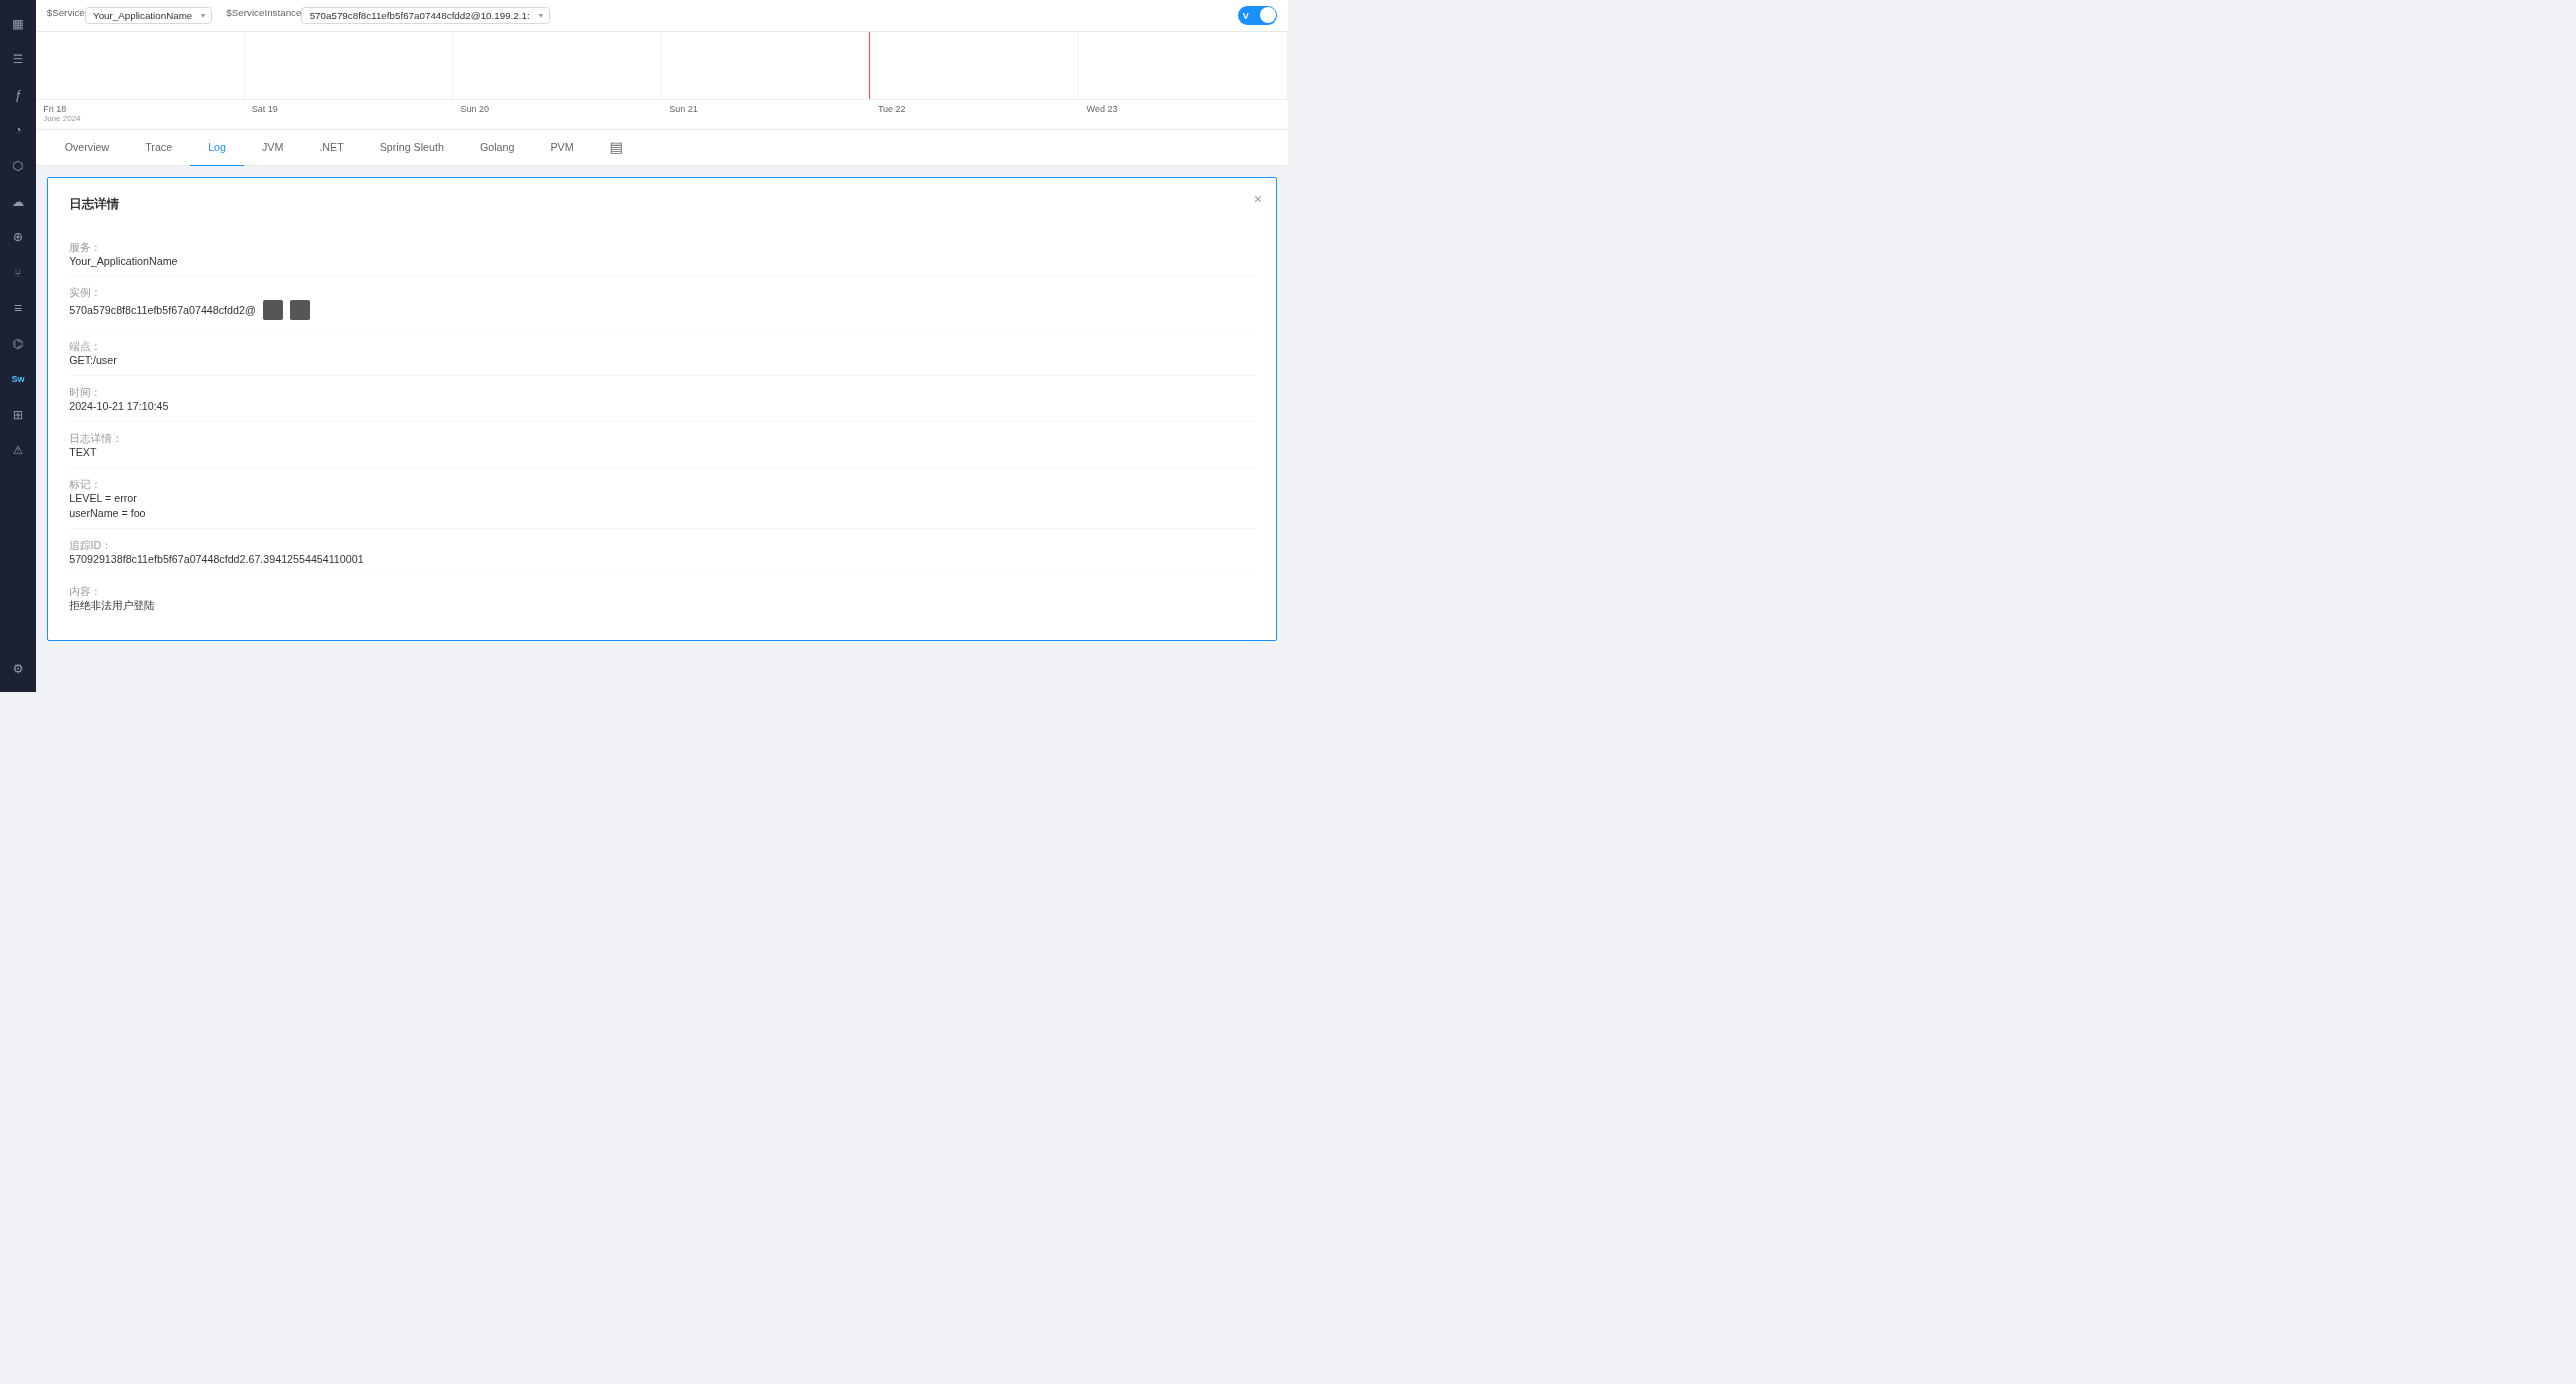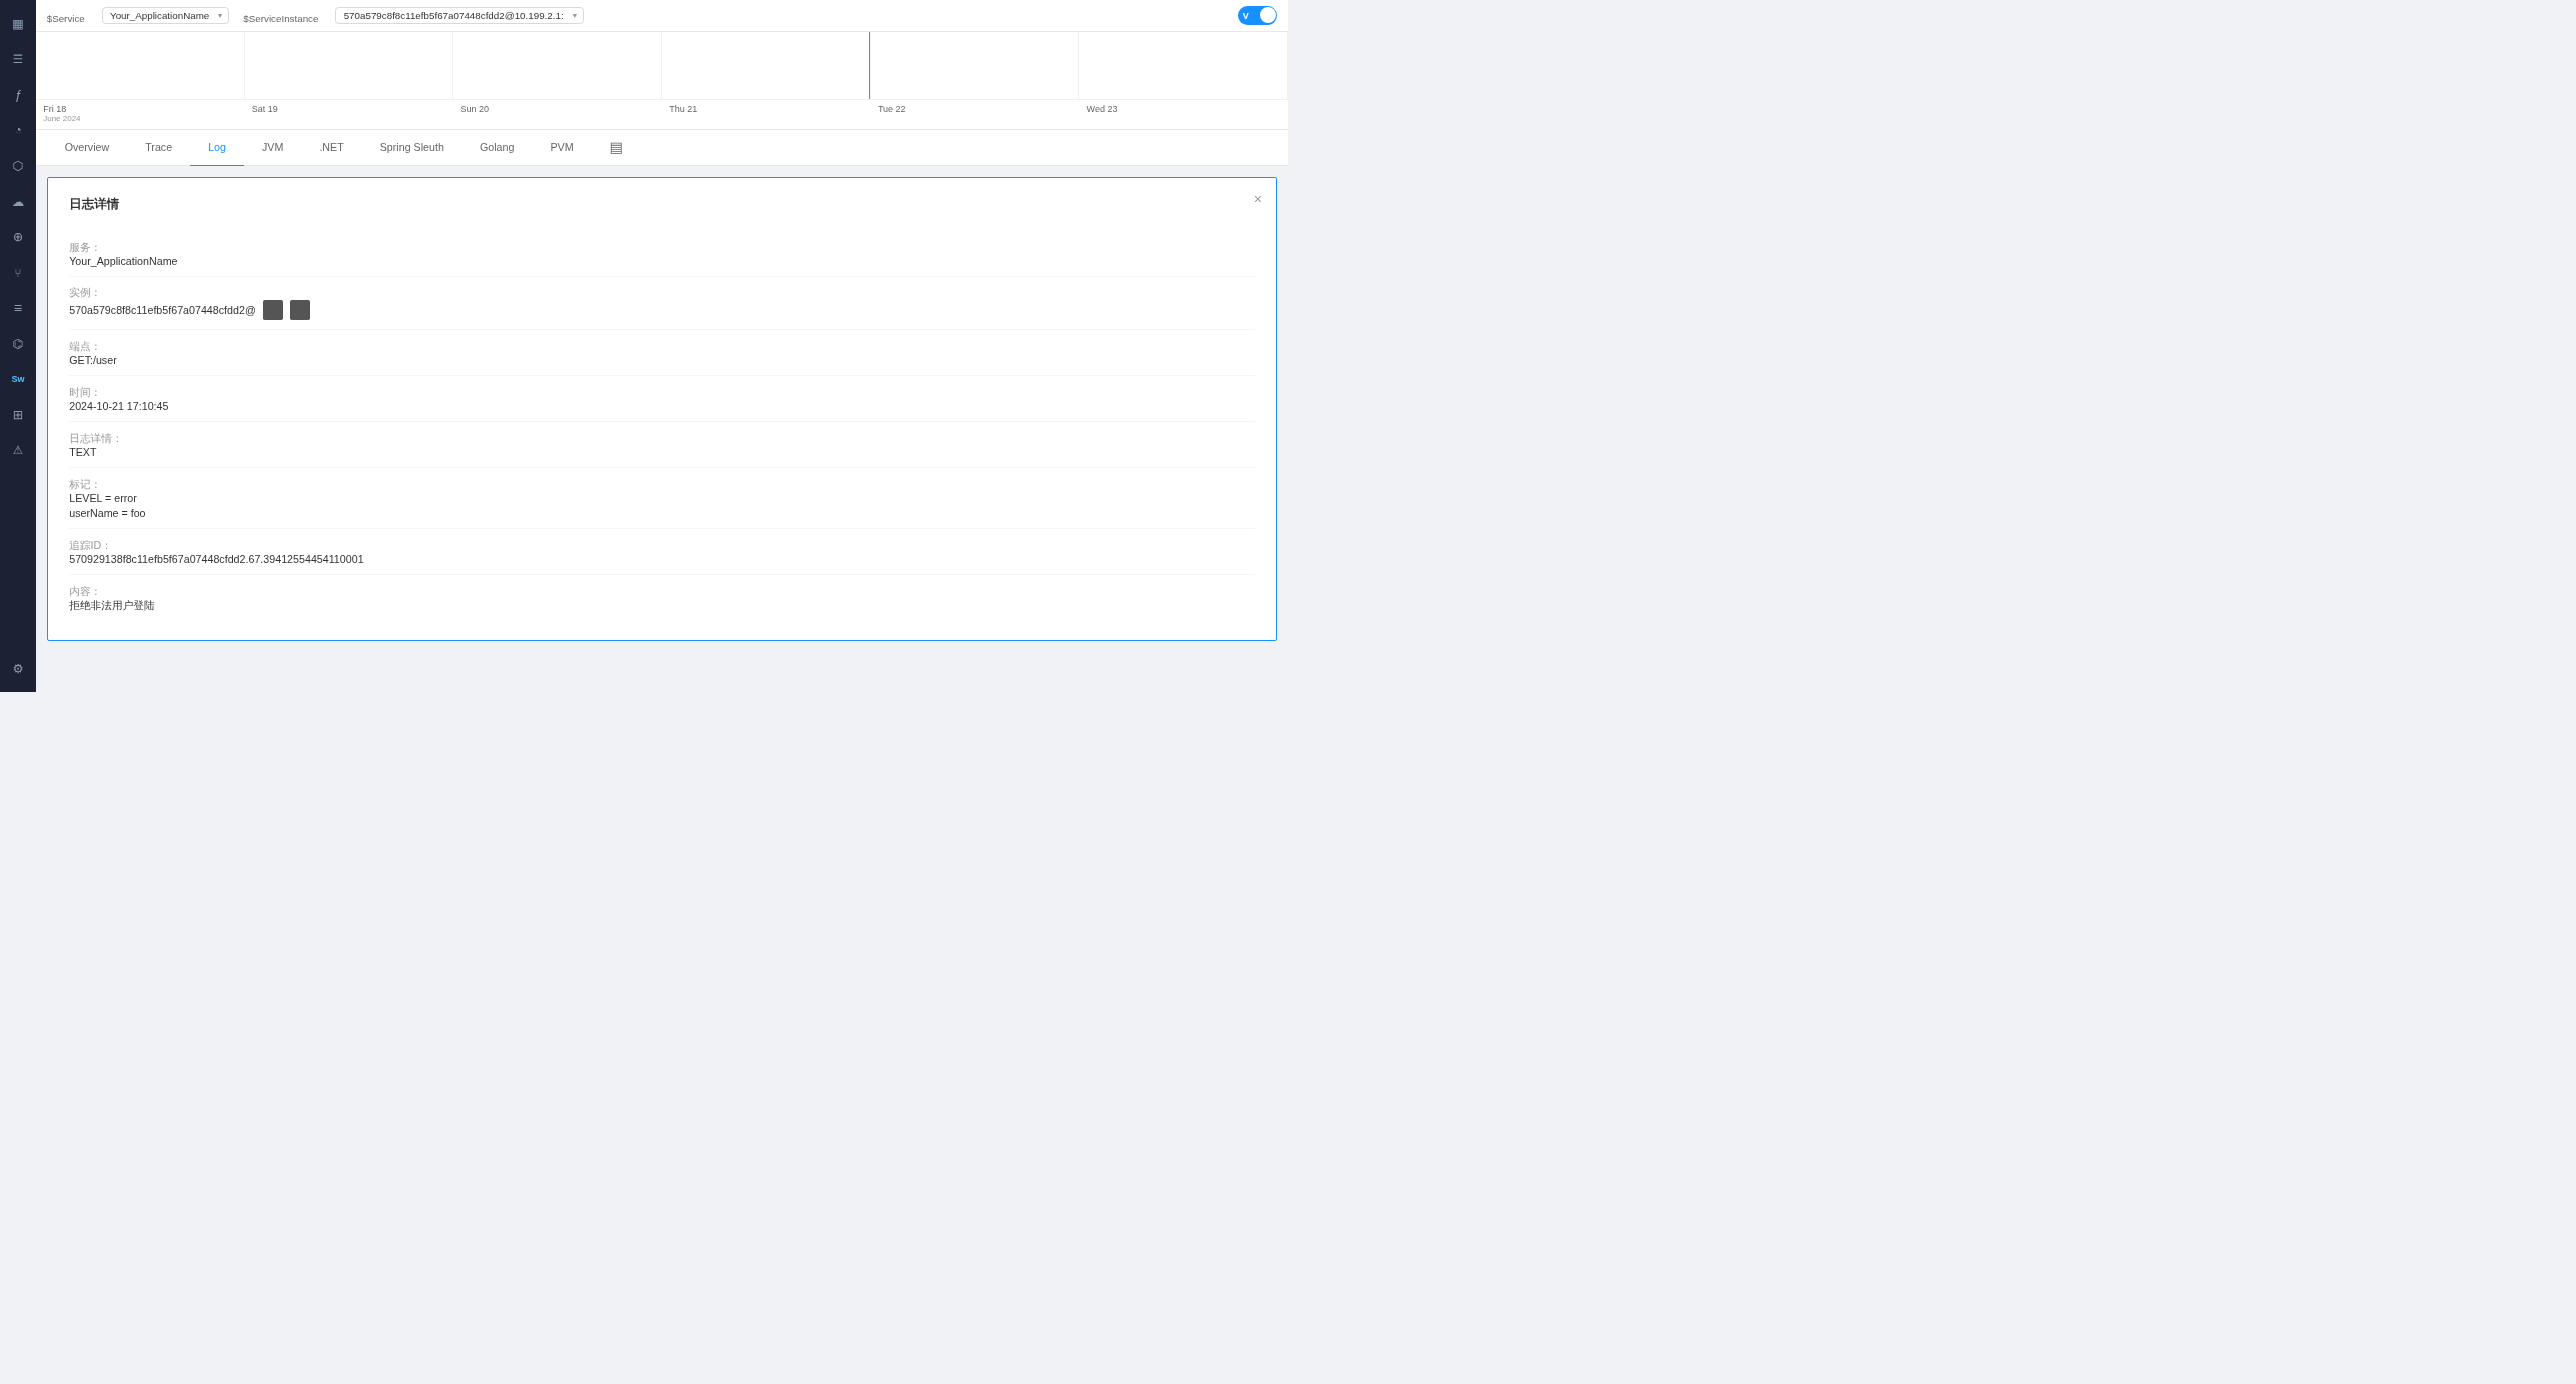--- a/index.html
+++ b/index.html
@@ -52,22 +52,22 @@
       border-bottom: 0.9px solid #e8e8e8;
       padding: 0 10.7px;
       height: 32px;
       display: flex;
       align-items: center;
       gap: 14.3px;
       flex-shrink: 0;
     }
     .filter-group {
       display: flex;
-      align-items: flex-end;
-      gap: 17px;
+      align-items: flex-start;
+      gap: 0;
     }
     .filter-label {
       color: #666;
       font-size: 9.8px;
     }
     .filter-select {
       border: 0.9px solid #d9d9d9;
       border-radius: 3.6px;
       padding: 1.8px 18px 1.8px 7.2px;
       font-size: 9.8px;
@@ -324,21 +324,21 @@
         <span class="date-label">Fri 18</span>
         <span class="month-label">June 2024</span>
       </div>
       <div class="chart-label-item">
         <span class="date-label">Sat 19</span>
       </div>
       <div class="chart-label-item">
         <span class="date-label">Sun 20</span>
       </div>
       <div class="chart-label-item">
-        <span class="date-label">Thu 21</span>
+        <span class="date-label">Sun 21</span>
       </div>
       <div class="chart-label-item">
         <span class="date-label">Tue 22</span>
       </div>
       <div class="chart-label-item">
         <span class="date-label">Wed 23</span>
       </div>
     </div>
   </div>
 

